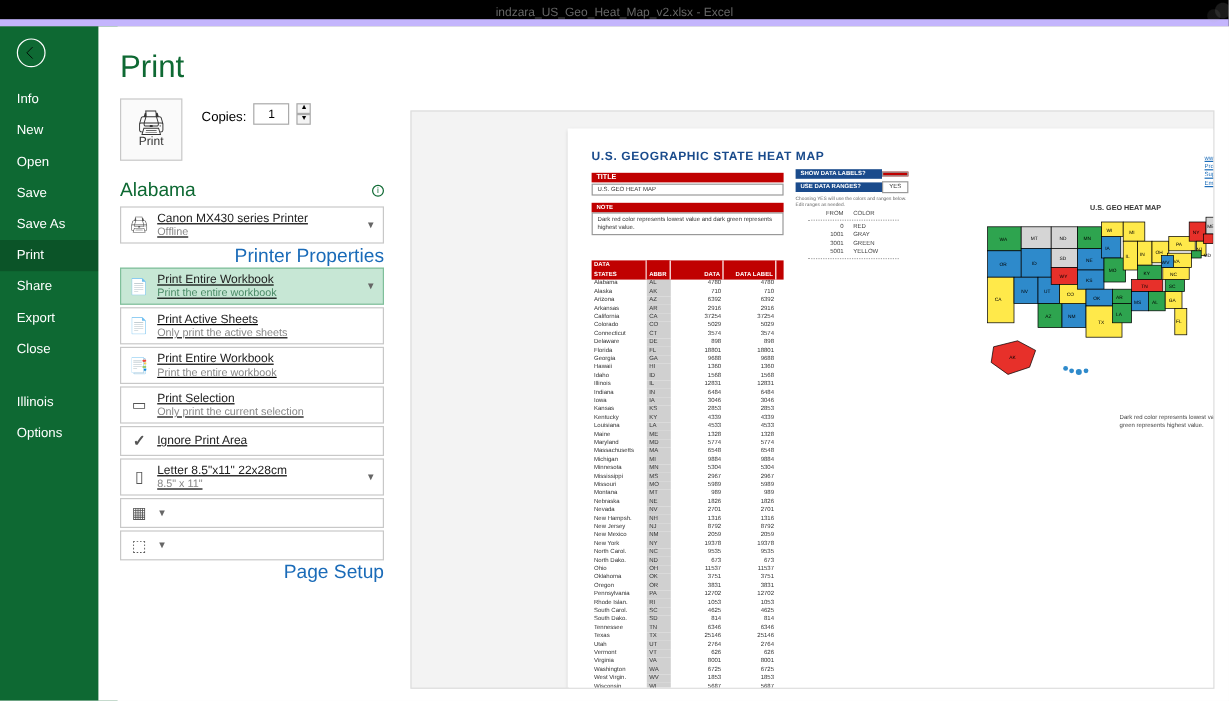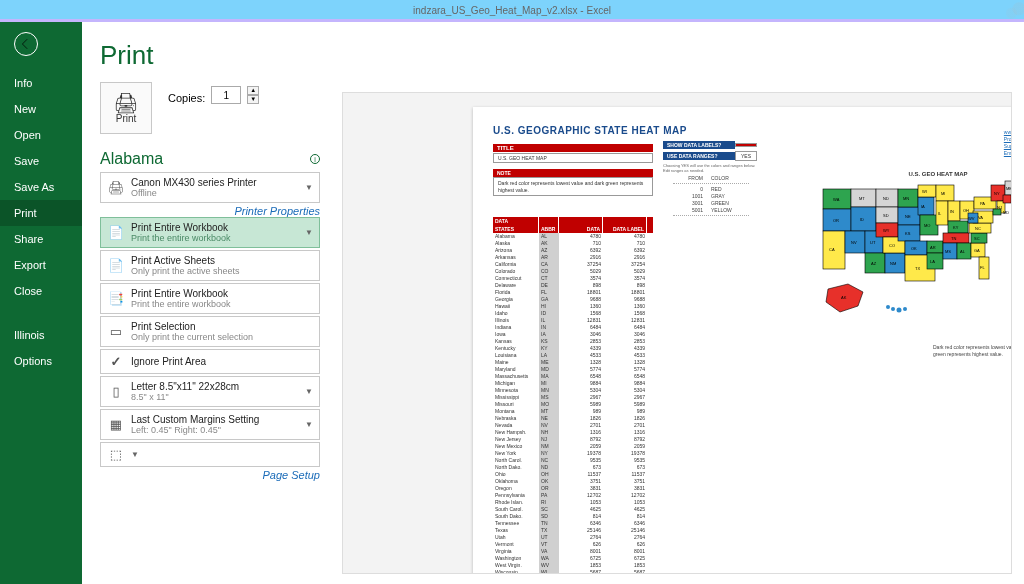--- a/index.html
+++ b/index.html
@@ -1,19 +1,19 @@
 <!DOCTYPE html>
 <html><head>
 <meta charset="utf-8">
 <style>
 * { margin: 0; padding: 0; box-sizing: border-box; font-family: "Segoe UI", Arial, sans-serif; }
 body { width: 1024px; height: 584px; overflow: hidden; background: #fff; position: relative; }
 
 
-.titlebar { height: 22px; background: #7dd3fc; border-bottom: 3px solid #c4b5fd; text-align: center; font-size: 10px; line-height: 22px; color: #666; position: relative; }
+.titlebar { height: 22px; background: #000000; border-bottom: 6px solid #c4b5fd; text-align: center; font-size: 10px; line-height: 22px; color: #666; position: relative; }
 .titlebar::after { content: ""; position: absolute; right: 0; top: 0; width: 50px; height: 22px; background: 
   radial-gradient(circle at 90% 40%, rgba(180,180,180,.15) 6px, transparent 7px),
   radial-gradient(circle at 75% 60%, rgba(180,180,180,.1) 5px, transparent 6px); }
 
 
 .sidebar { position: absolute; left: 0; top: 22px; bottom: 0; width: 98px; background: #0e6933; color: #fff; font-size: 11px; }
 .back-btn { width: 24px; height: 24px; border: 1.5px solid #fff; border-radius: 50%; margin: 10px 0 14px 14px; display: flex; align-items: center; justify-content: center; cursor: pointer; }
 .back-btn svg { width: 12px; height: 12px; }
 .side-item { padding: 7px 14px; cursor: pointer; }
 .side-item.selected { background: #0b5428; }
@@ -30,29 +30,29 @@
 .copies { display: flex; align-items: flex-end; gap: 6px; font-size: 11px; margin-top: 4px; }
 .copies input { width: 30px; height: 18px; border: 1px solid #aaa; font-size: 10px; text-align: center; }
 .spin { width: 12px; display: flex; flex-direction: column; }
 .spin div { height: 9px; border: 1px solid #aaa; font-size: 6px; text-align: center; line-height: 7px; cursor: pointer; background: #f4f4f4; }
 
 .section-label { font-size: 16px; font-weight: 300; color: #0e6933; margin: 16px 0 4px; position: relative; }
 .info-ico { position: absolute; right: 0; top: 4px; width: 10px; height: 10px; border: 1px solid #0e6933; border-radius: 50%; font-size: 7px; text-align: center; line-height: 9px; color: #0e6933; }
 
 .setting-box { border: 1px solid #c8c8c8; background: #fff; font-size: 10px; padding: 4px 6px; display: flex; align-items: center; gap: 6px; position: relative; margin-bottom: 2px; cursor: pointer; }
 .setting-box .ico { width: 18px; text-align: center; font-size: 13px; color: #555; flex-shrink: 0; }
-.setting-box .txt { flex: 1; }
+.setting-box .txt { flex: 1; text-decoration: underline; }
 .setting-box .title { color: #222; }
 .setting-box .sub { color: #888; font-size: 9px; }
 .setting-box .chev { font-size: 8px; color: #666; }
 .setting-box.selected { background: #c7e7d5; border-color: #7fbf9a; }
 .setting-box.selected .sub { color: #4a8a66; }
 .checkmark { color: #0e6933; font-weight: bold; }
 
-.link-right { text-align: right; font-size: 11px; color: #1a6bb8; cursor: pointer; margin: 2px 0 0; font-style: italic; }
+.link-right { text-align: right; font-size: 16px; color: #1a6bb8; cursor: pointer; margin: 2px 0 0; }
 
 
 .preview-wrap { position: absolute; left: 260px; right: 12px; top: 70px; bottom: 10px; background: #f3f3f3; border: 1px solid #ddd; overflow: hidden; }
 .sheet { position: absolute; left: 130px; top: 14px; width: 620px; height: 480px; background: #fff; box-shadow: 0 1px 3px rgba(0,0,0,.25); padding: 18px 20px; font-size: 6px; color: #333; }
 .sheet h1 { font-size: 10px; color: #1a4b8c; font-weight: bold; letter-spacing: .5px; margin-bottom: 8px; }
 
 .title-strip { background: #c00000; color: #fff; font-size: 6px; padding: 1px 4px; width: 160px; margin-bottom: 1px; font-weight: bold; }
 .title-sub { background: #fff; border: 1px solid #999; font-size: 5px; padding: 1px 4px; width: 160px; margin-bottom: 6px; }
 .note-head { background: #c00000; color: #fff; font-size: 5px; padding: 1px 4px; width: 160px; font-weight: bold; }
 .note-body { border: 1px solid #999; font-size: 5px; padding: 2px 4px; width: 160px; line-height: 1.3; }
@@ -201,24 +201,20 @@
         <div class="setting-box">
           <span class="ico ">▯</span>
     <span class="txt">
             <div class="title">Letter 8.5"x11" 22x28cm</div>
             <div class="sub">8.5" x 11"</div>
           </span>
     <span class="chev">▼</span>
         </div>
         <div class="setting-box">
           <span class="ico ">▦</span>
-    <span class="txt">
-            <div class="title">Last Custom Margins Setting</div>
-            <div class="sub">Left: 0.45"   Right: 0.45"</div>
-          </span>
     <span class="chev">▼</span>
         </div>
         <div class="setting-box">
           <span class="ico ">⬚</span>
     <span class="chev">▼</span>
         </div>
       </div>
     <div class="link-right">Page Setup</div>
   </div>
 

